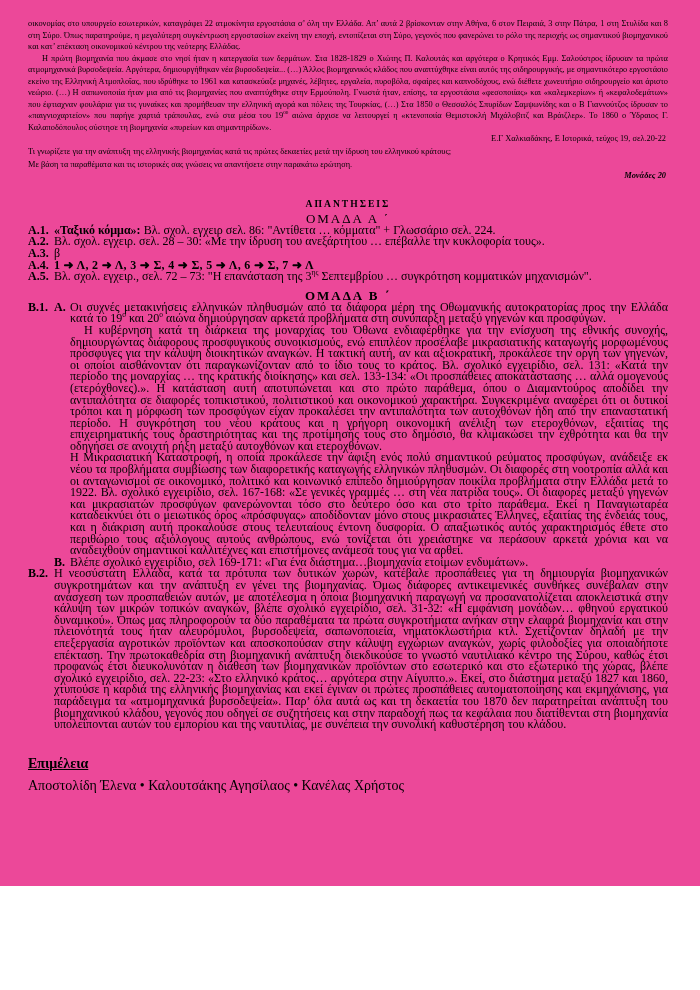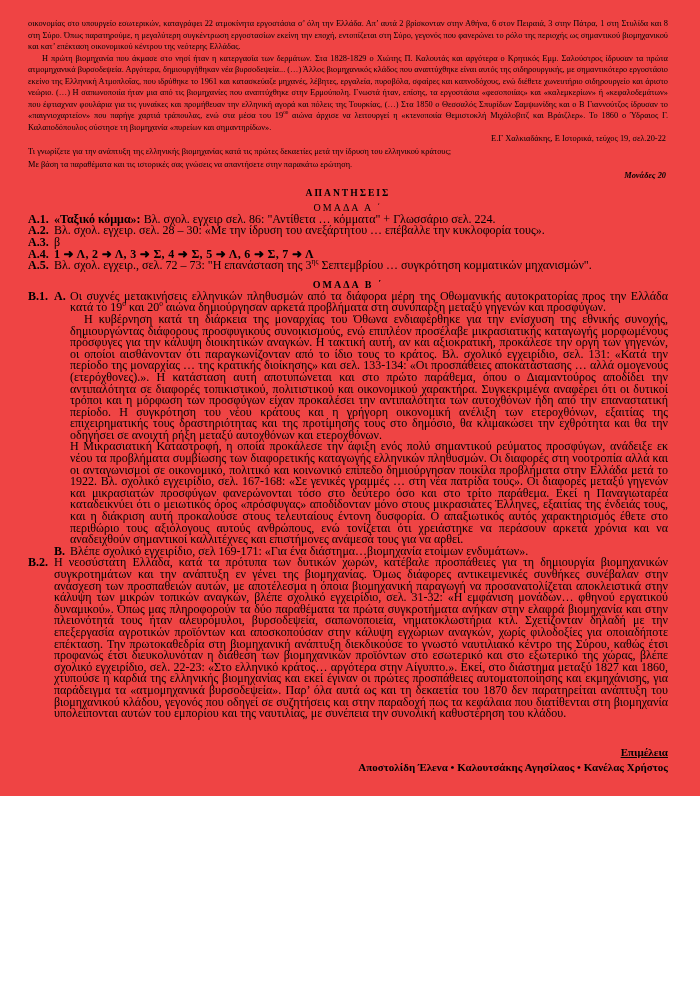--- a/index.html
+++ b/index.html
@@ -11,23 +11,23 @@
   body {
     width: 700px;
     height: 990px;
     overflow: hidden;
     font-family: "Liberation Serif", "DejaVu Serif", serif;
     color: #000000;
   }
   .page {
     box-sizing: border-box;
     width: 700px;
-    height: 796px;
+    height: 886px;
     padding: 18px 32px 10px 28px;
-    background: #ef4444;
+    background: #ec4899;
   }
   .src-block {
     font-size: 8.35px;
     line-height: 11.55px;
     text-align: justify;
     text-justify: inter-word;
     hyphens: none;
   }
   .src-block p {
     margin: 0;
@@ -54,26 +54,26 @@
     text-align: right;
     font-weight: bold;
     font-style: italic;
     padding-right: 2px;
   }
   .heading-main {
     text-align: center;
     font-weight: bold;
     font-size: 9.6px;
     letter-spacing: 2.0px;
-    margin-top: 4px;
+    margin-top: 15px;
     line-height: 13px;
   }
   .heading-group {
     text-align: center;
-    font-size: 10px;
+    font-size: 13px;
     letter-spacing: 2.0px;
     margin-top: 2px;
     line-height: 13px;
   }
   .heading-group.b {
     margin-top: 6px;
   }
   .ans {
     display: flex;
     align-items: flex-start;
@@ -123,31 +123,31 @@
     font-weight: bold;
     letter-spacing: 0.3px;
   }
   sup {
     font-size: 0.62em;
     vertical-align: super;
     line-height: 0;
   }
   .footer {
     margin-top: 26px;
-    text-align: right;
-    font-size: 11px;
+    text-align: left;
+    font-size: 14px;
     line-height: 13px;
   }
   .footer .title {
     font-weight: bold;
     text-decoration: underline;
   }
   .footer .names {
-    font-weight: bold;
-    margin-top: 2px;
+    font-weight: normal;
+    margin-top: 9px;
   }
 </style>
 </head>
 <body>
 
 <div class="page">
 
   <div class="src-block">
     <p>οικονομίας στο υπουργείο εσωτερικών, καταγράφει 22 ατμοκίνητα εργοστάσια σ’ όλη την Ελλάδα. Απ’ αυτά 2 βρίσκονταν στην Αθήνα, 6 στον Πειραιά, 3 στην Πάτρα, 1 στη Στυλίδα και 8 στη Σύρο. Όπως παρατηρούμε, η μεγαλύτερη συγκέντρωση εργοστασίων εκείνη την εποχή, εντοπίζεται στη Σύρο, γεγονός που φανερώνει το ρόλο της περιοχής ως σημαντικού βιομηχανικού και κατ’ επέκταση οικονομικού κέντρου της νεότερης Ελλάδας.</p>
     <p class="indent">Η πρώτη βιομηχανία που άκμασε στο νησί ήταν η κατεργασία των δερμάτων. Στα 1828-1829 ο Χιώτης Π. Καλουτάς και αργότερα ο Κρητικός Εμμ. Σαλούστρος ίδρυσαν τα πρώτα ατμομηχανικά βυρσοδεψεία. Αργότερα, δημιουργήθηκαν νέα βυρσοδεψεία... (…) Άλλος βιομηχανικός κλάδος που αναπτύχθηκε είναι αυτός της σιδηρουργικής, με σημαντικότερο εργοστάσιο εκείνο της Ελληνική Ατμοπλοΐας, που ιδρύθηκε το 1961 και κατασκεύαζε μηχανές, λέβητες, εργαλεία, πυροβόλα, σφαίρες και καπνοδόχους, ενώ διέθετε χωνευτήριο σιδηρουργείο και άριστο νεώριο. (…) Η σαπωνοποιία ήταν μια από τις βιομηχανίες που αναπτύχθηκε στην Ερμούπολη. Γνωστά ήταν, επίσης, τα εργοστάσια «φεσοποιίας» και «καλεμκερίων» ή «κεφαλοδεμάτων» που έφτιαχναν φουλάρια για τις γυναίκες και προμήθευαν την ελληνική αγορά και πόλεις της Τουρκίας, (…) Στα 1850 ο Θεσσαλός Σπυρίδων Σαμψωνίδης και ο Β Γιαννούτζος ίδρυσαν το «παιγνιοχαρτείον» που παρήγε χαρτιά τράπουλας, ενώ στα μέσα του 19<sup>ου</sup> αιώνα άρχισε να λειτουργεί η «κτενοποιία Θεμιστοκλή Μιχάλοβιτζ και Βράιζλερ». Το 1860 ο Ύδραιος Γ. Καλαποδόπουλος σύστησε τη βιομηχανία «πυρείων και σημαντηρίδων».</p>

